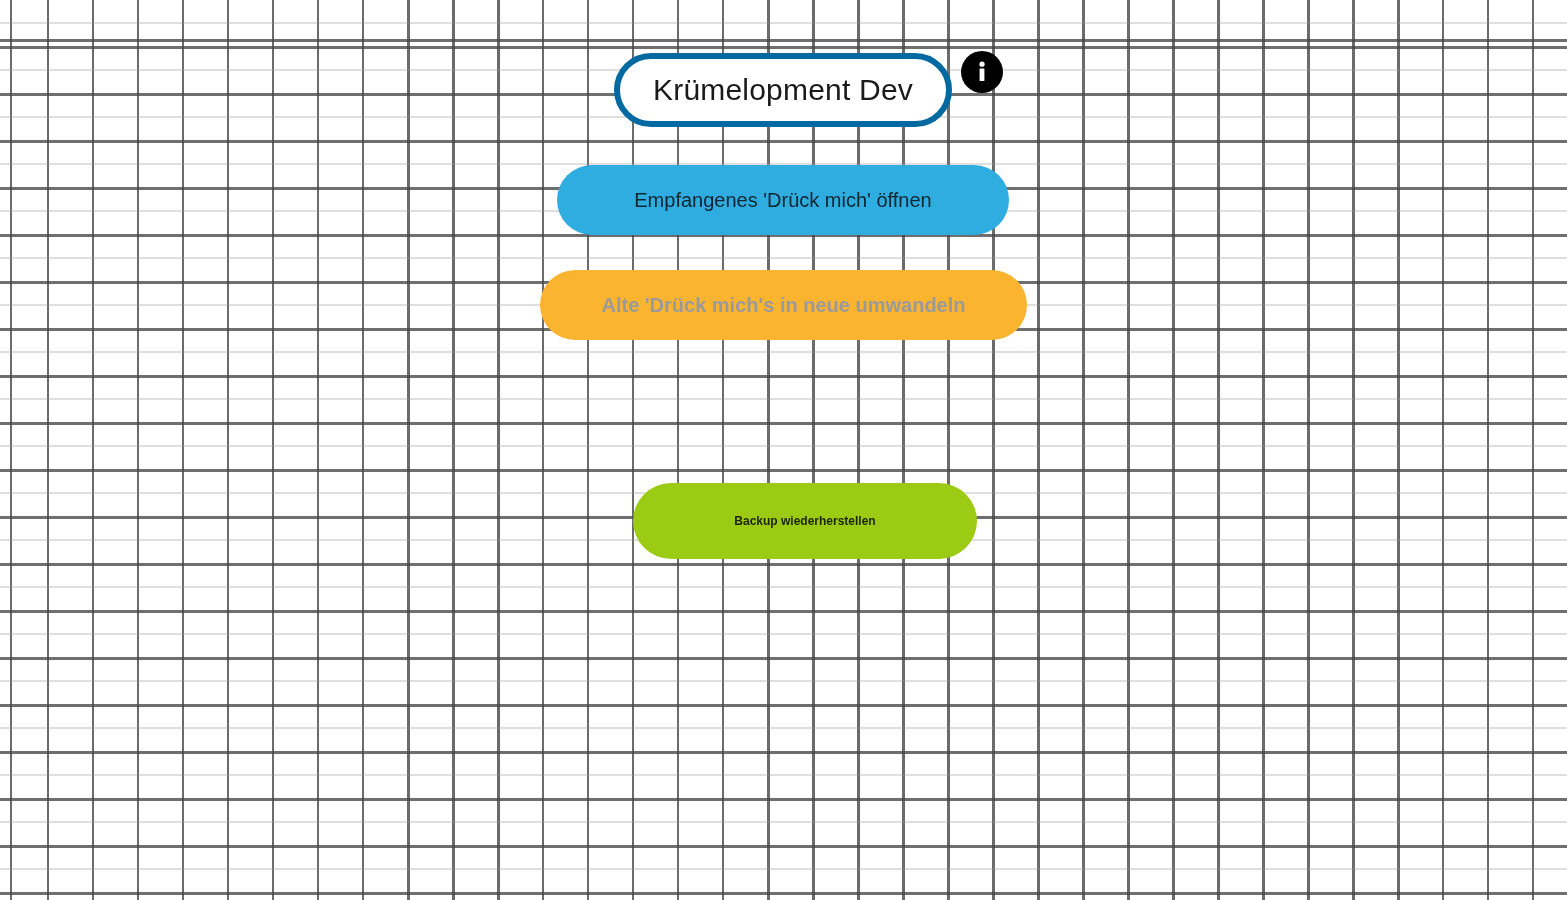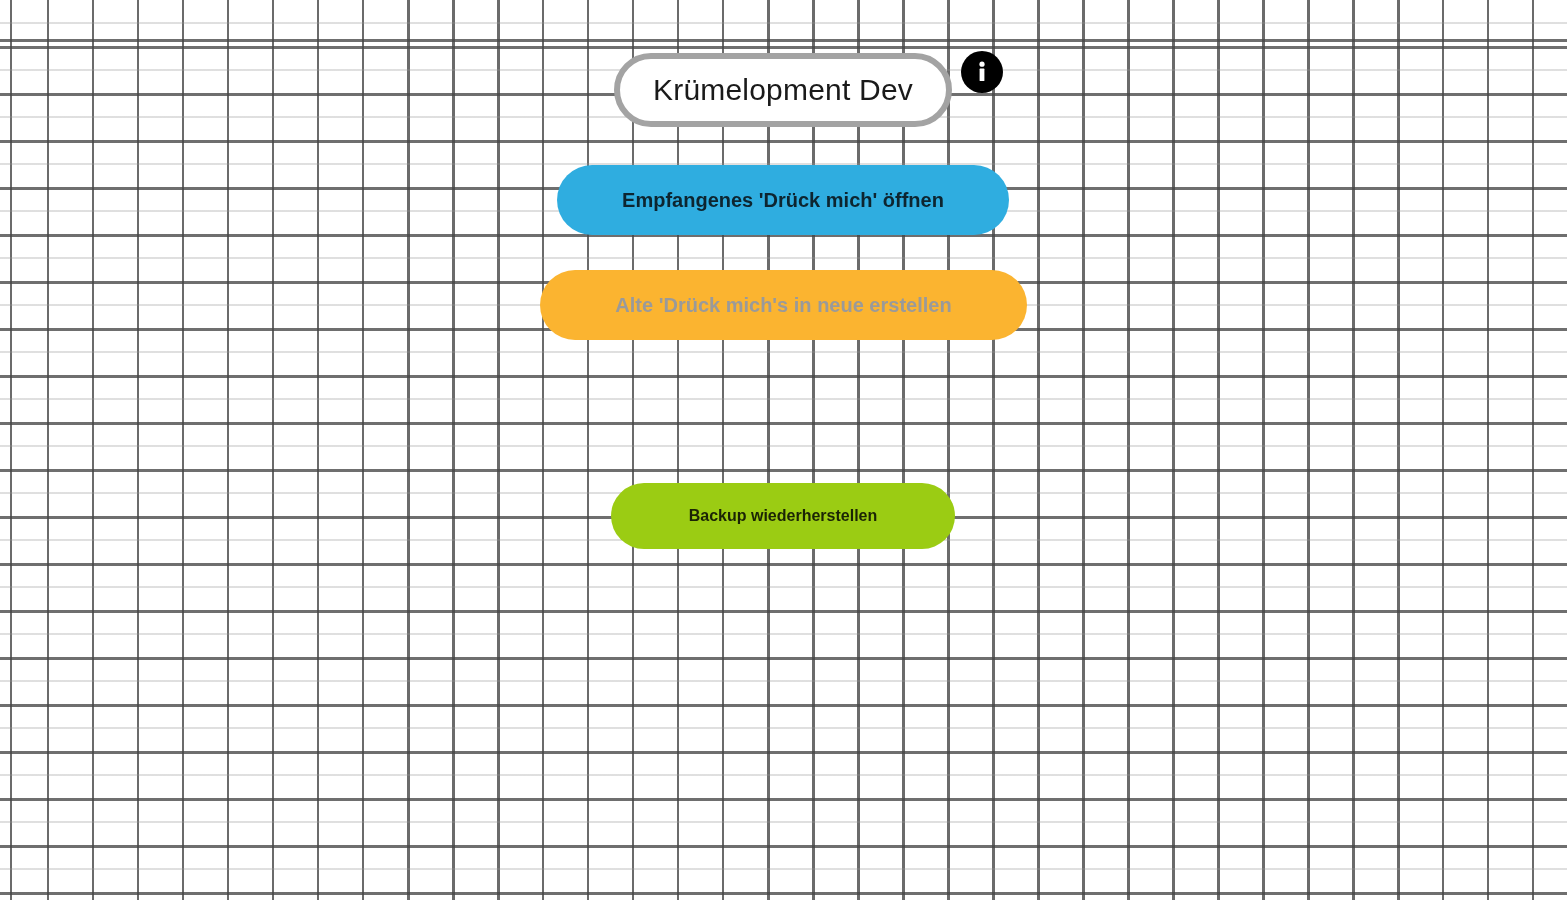--- a/index.html
+++ b/index.html
@@ -63,35 +63,35 @@
     white-space: nowrap;
     user-select: none;
   }
 
   #btn-title {
     left: 614px;
     top: 53px;
     width: 338px;
     height: 74px;
     background: #ffffff;
-    border: 6px solid #a3a3a3;
+    border: 6px solid #0369a1;
     color: #1a1a1a;
     font-size: 30px;
     letter-spacing: 0.2px;
   }
 
   #btn-open-received {
     left: 557px;
     top: 165px;
     width: 452px;
     height: 70px;
     background: #2FADE0;
     color: #0d2530;
     font-size: 20px;
-    font-weight: bold;
+    font-weight: normal;
   }
 
   #btn-convert-old {
     left: 540px;
     top: 270px;
     width: 487px;
     height: 70px;
     background: #FBB430;
     color: #9a9a9a;
     font-size: 20px;
@@ -103,27 +103,27 @@
     top: 378px;
     width: 262px;
     height: 67px;
     background: #F93B3B;
     color: #300505;
     font-size: 20px;
     font-weight: bold;
   }
 
   #btn-restore-backup {
-    left: 611px;
+    left: 633px;
     top: 483px;
     width: 344px;
-    height: 66px;
+    height: 76px;
     background: #9BCC13;
     color: #1b2405;
-    font-size: 16px;
+    font-size: 12px;
     font-weight: bold;
   }
 
   
   #info-icon {
     position: absolute;
     left: 961px;
     top: 51px;
     width: 42px;
     height: 42px;
@@ -148,18 +148,18 @@
   <div id="info-icon">
     <svg width="30" height="30" viewBox="0 0 30 30" aria-hidden="true">
       <circle cx="15" cy="15" r="15" fill="#000000"></circle>
       <circle cx="15" cy="7.2" r="2.6" fill="#ffffff"></circle>
       <rect x="12.6" y="11.6" width="4.8" height="12.4" rx="0.6" fill="#ffffff"></rect>
     </svg>
   </div>
 
   <div class="pill" id="btn-open-received">Empfangenes 'Drück mich' öffnen</div>
 
-  <div class="pill" id="btn-convert-old">Alte 'Drück mich's in neue erstellen</div>
+  <div class="pill" id="btn-convert-old">Alte 'Drück mich's in neue umwandeln</div>
 
 
   <div class="pill" id="btn-restore-backup">Backup wiederherstellen</div>
 
 </div>
 
 </body></html>

